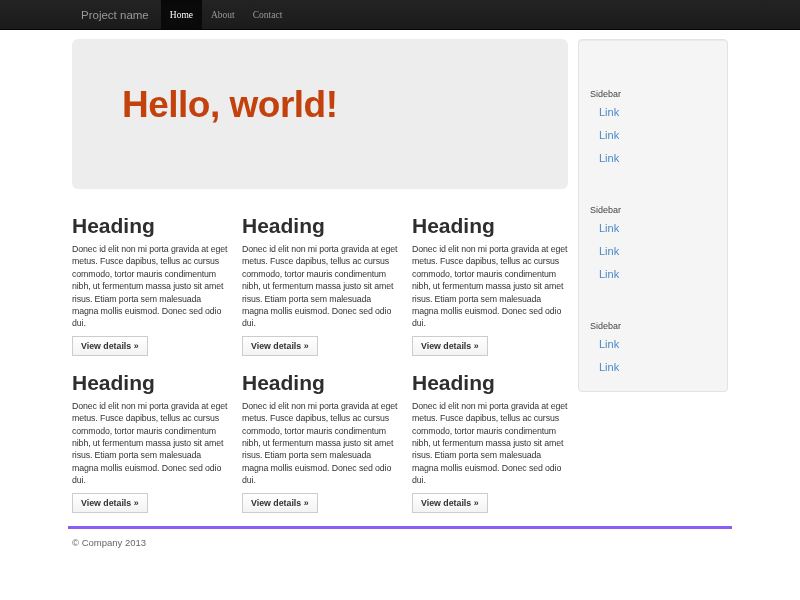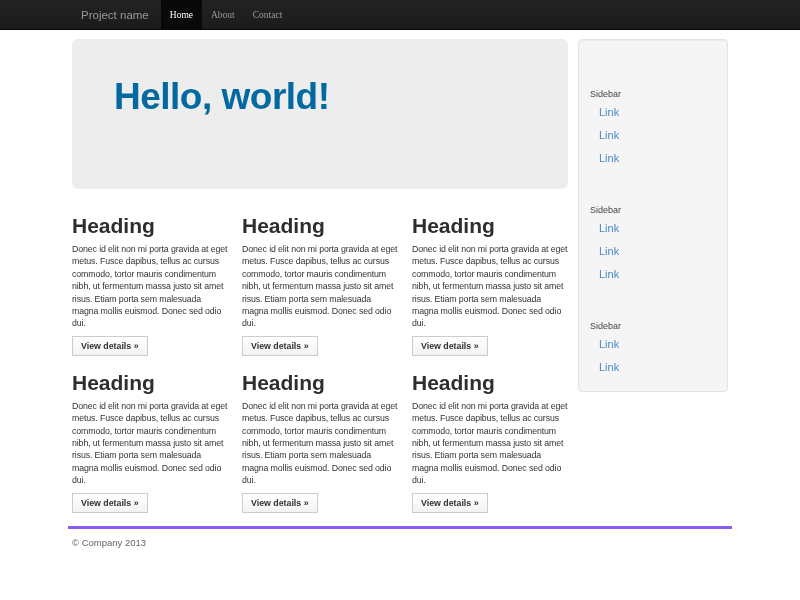--- a/index.html
+++ b/index.html
@@ -80,26 +80,26 @@
     flex: none;
   }
   
   .jumbotron {
     background: var(--jumbotron-bg);
     border-radius: 6px;
     padding: 33px 38px 24px;
     height: 150px;
   }
   .jumbotron h1 {
-    margin: 4px;
+    margin: 12px;
     font-size: 37px;
     line-height: 41px;
     font-weight: bold;
     letter-spacing: -0.5px;
-    color: #0369a1;
+    color: #c2410c;
   }
   .jumbotron p {
     margin: 9px 0 0;
     font-size: 11.5px;
     line-height: 21px;
     color: var(--text-muted);
   }
 
   
   .card-row {

